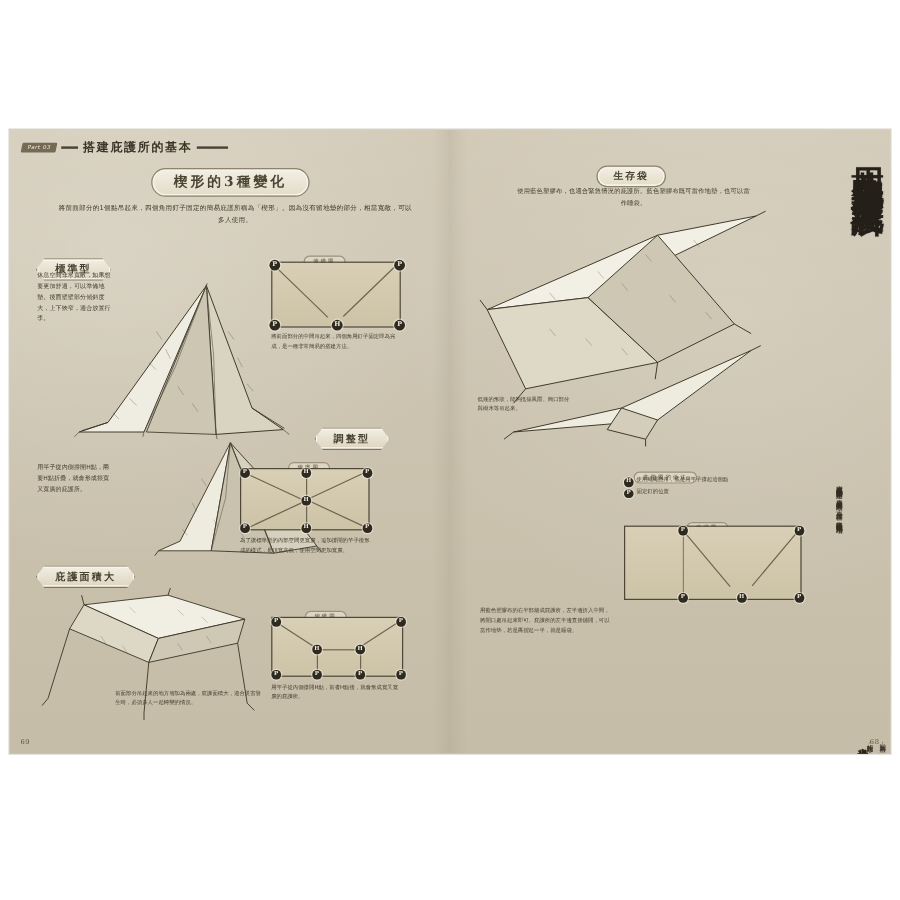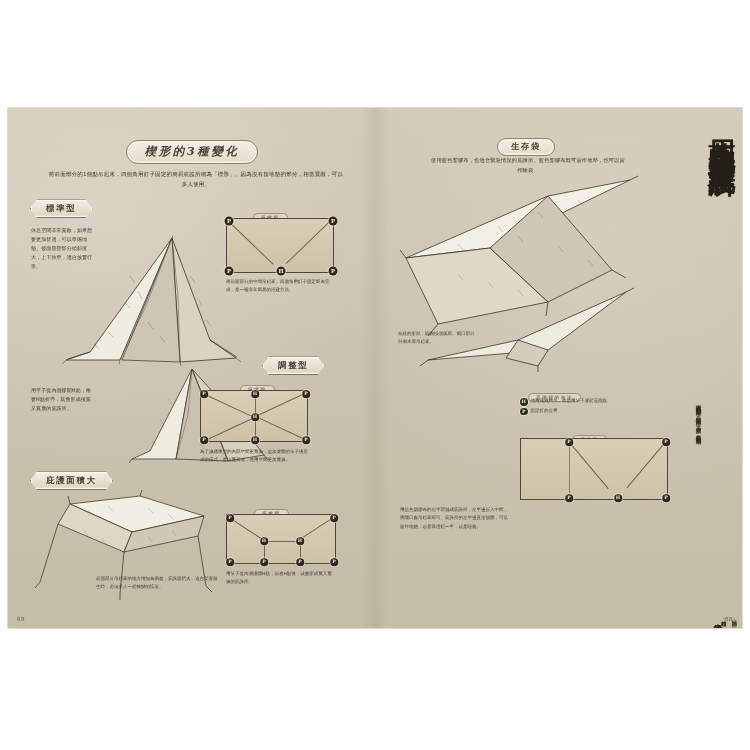--- a/index.html
+++ b/index.html
@@ -164,28 +164,34 @@
 </style>
 </head>
 <body>
 
 <div id="spread">
 
   <div id="gutter"></div>
 
   <div class="page" id="page-left">
 
-
-    <div style="position:absolute; left:0; top:32px; width:368px; text-align:center;font-style:italic;">
+    <div id="hdr">
+      <span class="hdr-badge">Part 03</span>
+      <span class="hdr-rule"></span>
+      <span class="hdr-title">搭建庇護所的基本</span>
+      <span class="hdr-rule long"></span>
+    </div>
+
+    <div style="position:absolute; left:0; top:32px; width:368px; text-align:center;">
       <span class="pill">楔形的3種變化</span>
     </div>
 
     <div class="lead" style="position:absolute; left:38px; top:61px; width:300px;">將前面部分的1個點吊起來，四個角用釘子固定的簡易庇護所稱為「楔形」。因為沒有留地墊的部分，相當寬敞，可以多人使用。</div>
 
-    <div style="position:absolute; left:22px; top:88px;">
+    <div style="position:absolute; left:22px; top:104px;">
       <span class="plaque">標準型</span>
     </div>
     <div class="body-s" style="position:absolute; left:23px; top:118px; width:62px;">休息空間非常寬敞，如果想要更加舒適，可以準備地墊。後面壁壁部分傾斜度大，上下狹窄，適合放置行李。</div>
 
     <div class="sketch" style="left:52px; top:128px; width:190px; height:135px;">
       <svg width="190" height="135" viewBox="0 0 190 135">
         <g fill="none" stroke="#3a3327" stroke-width="0.7">
           <path d="M112 2 L30 116 L6 124 L60 124 Z" fill="#efece1" stroke="#3b3427" stroke-width="0.8"></path>
           <path d="M112 2 L150 104 L176 122 L120 126 Z" fill="#d9d3c2" stroke="#3b3427" stroke-width="0.8"></path>
           <path d="M112 2 L62 124 L120 126 Z" fill="#cdc6b2" stroke="#3b3427" stroke-width="0.7"></path>

